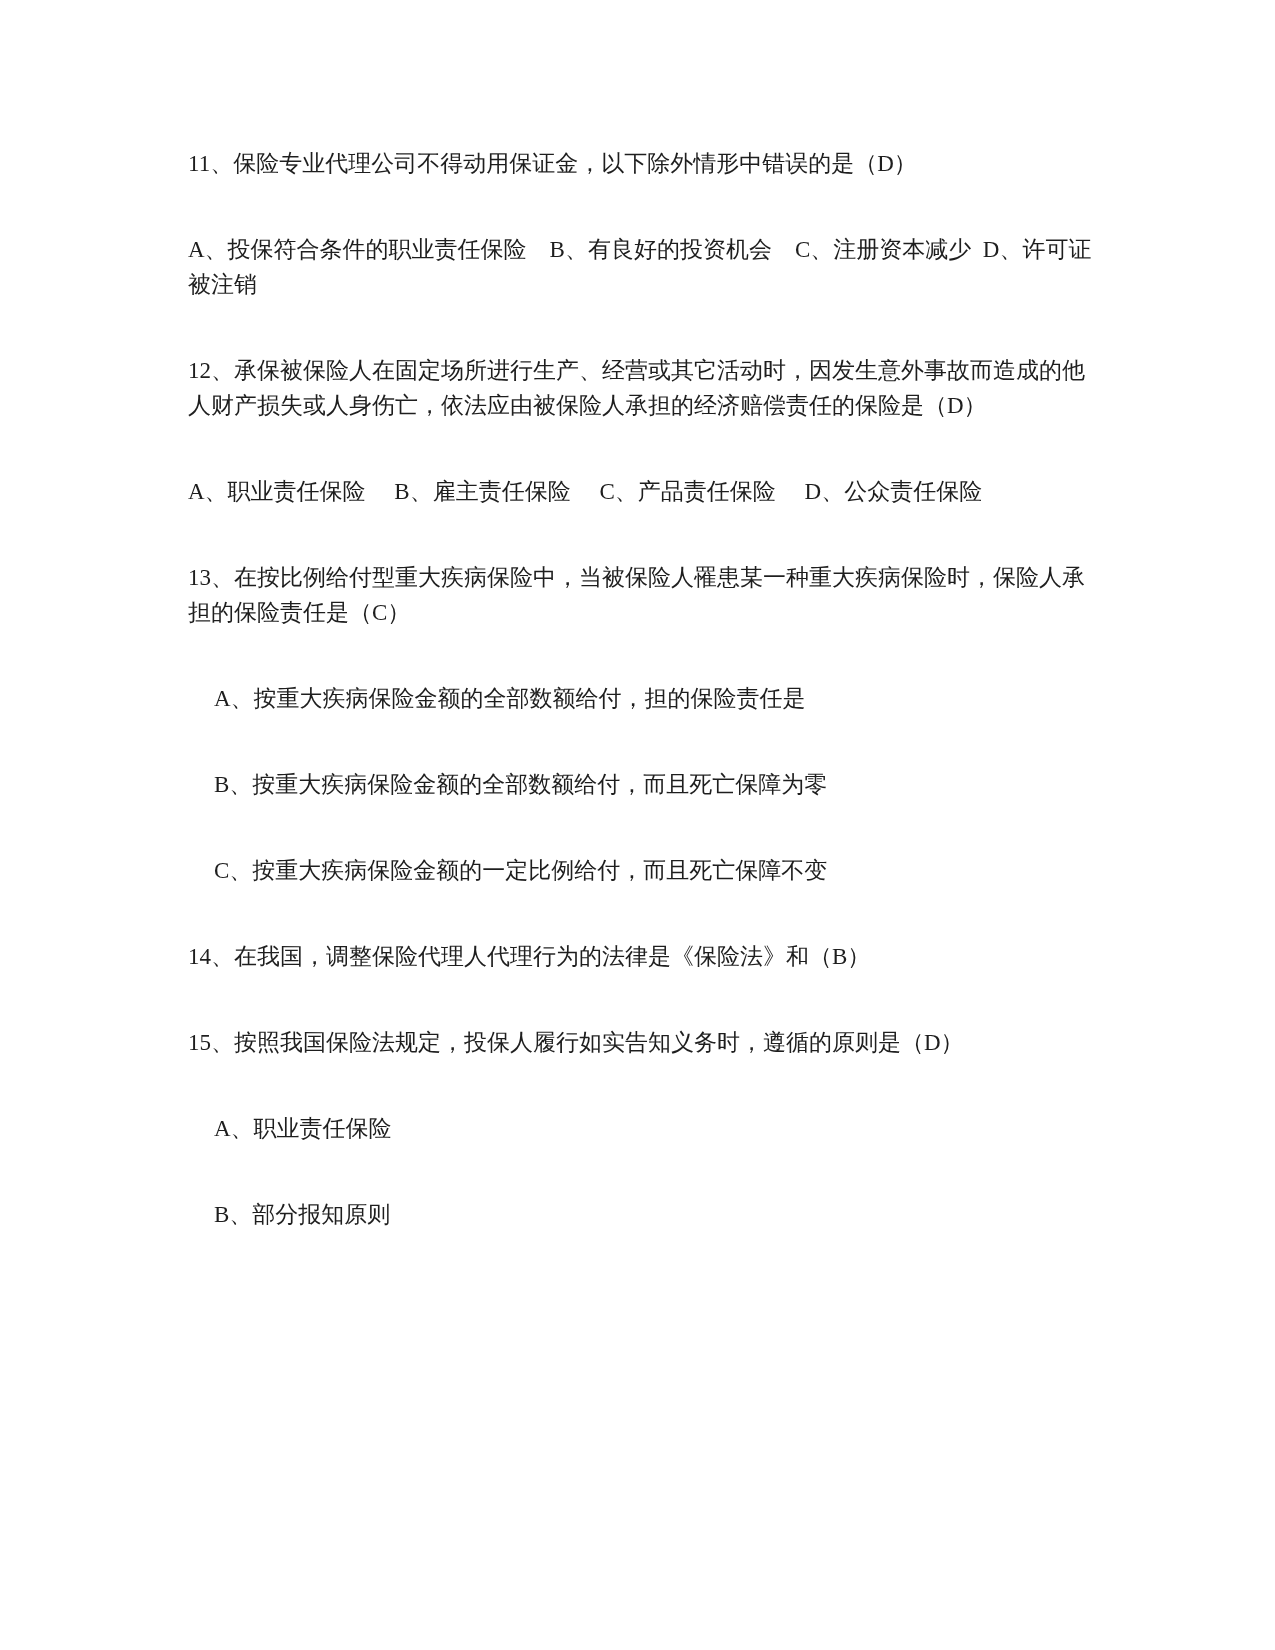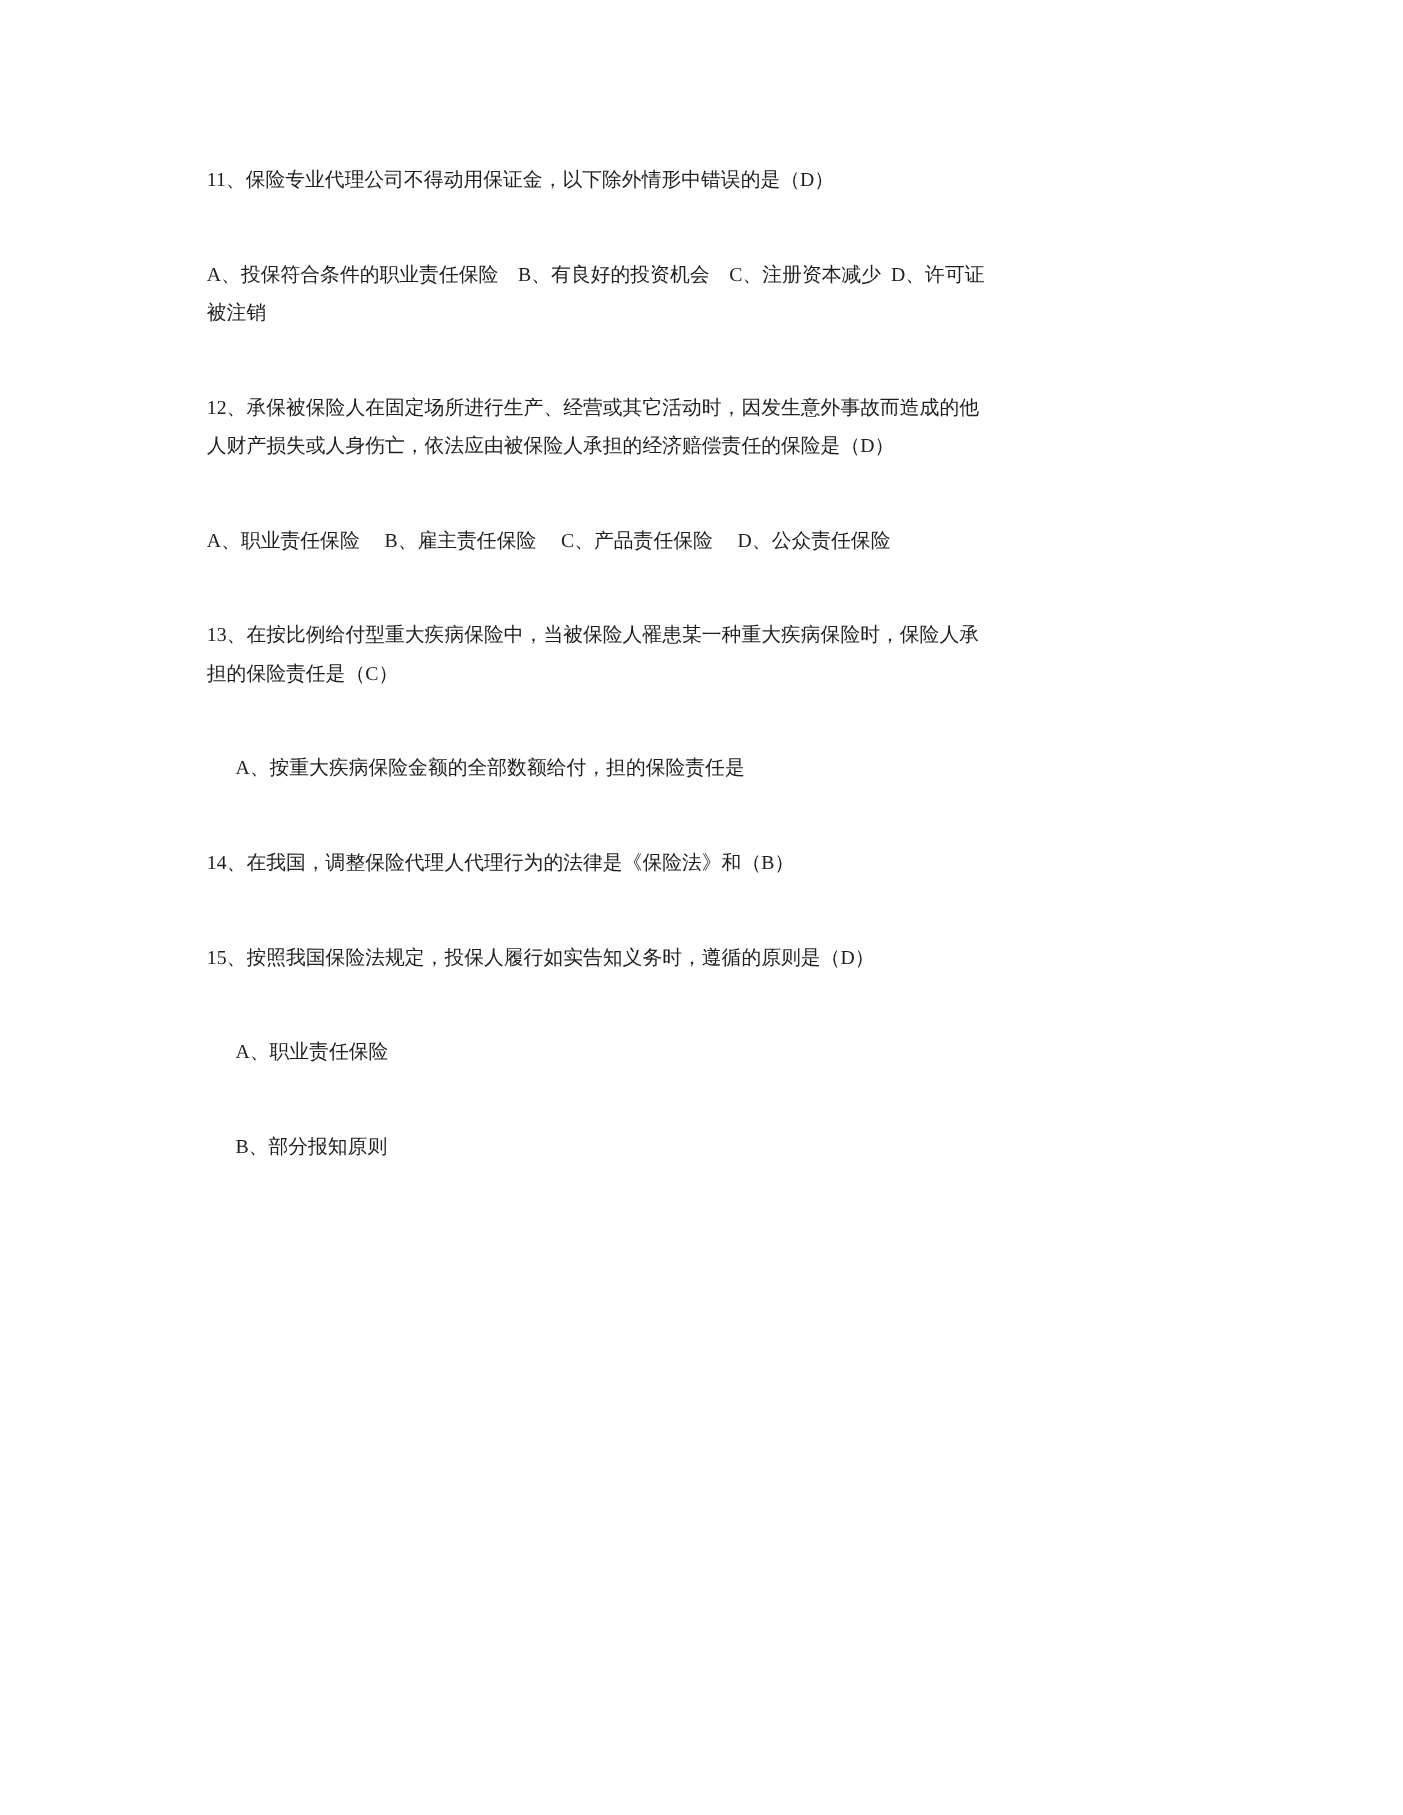--- a/index.html
+++ b/index.html
@@ -11,21 +11,21 @@
     width: 1275px;
     height: 1650px;
     overflow: hidden;
   }
   .page {
     box-sizing: border-box;
     width: 1275px;
     height: 1650px;
     padding: 146px 95px 0 188px;
     font-family: "Liberation Serif", "DejaVu Serif", serif;
-    font-size: 18px;
+    font-size: 23px;
     line-height: 35px;
     color: #1e1e1e;
     background: #ffffff;
   }
   .para {
     margin: 0 0 51px 0;
     white-space: pre-wrap;
     word-break: keep-all;
   }
   .indent {
@@ -41,20 +41,22 @@
   <p class="para">A、投保符合条件的职业责任保险　B、有良好的投资机会　C、注册资本减少  D、许可证
 被注销</p>
 
   <p class="para">12、承保被保险人在固定场所进行生产、经营或其它活动时，因发生意外事故而造成的他
 人财产损失或人身伤亡，依法应由被保险人承担的经济赔偿责任的保险是（D）</p>
   <p class="para">A、职业责任保险　 B、雇主责任保险　 C、产品责任保险　 D、公众责任保险</p>
 
   <p class="para">13、在按比例给付型重大疾病保险中，当被保险人罹患某一种重大疾病保险时，保险人承
 担的保险责任是（C）</p>
   <p class="para indent">A、按重大疾病保险金额的全部数额给付，担的保险责任是</p>
+  <p class="para indent">B、按重大疾病保险金额的全部数额给付，而且死亡保障为零</p>
+  <p class="para indent">C、按重大疾病保险金额的一定比例给付，而且死亡保障不变</p>
 
   <p class="para">14、在我国，调整保险代理人代理行为的法律是《保险法》和（B）</p>
 
   <p class="para">15、按照我国保险法规定，投保人履行如实告知义务时，遵循的原则是（D）</p>
   <p class="para indent">A、职业责任保险</p>
   <p class="para indent">B、部分报知原则</p>
 
 </div>
 
 </body></html>

